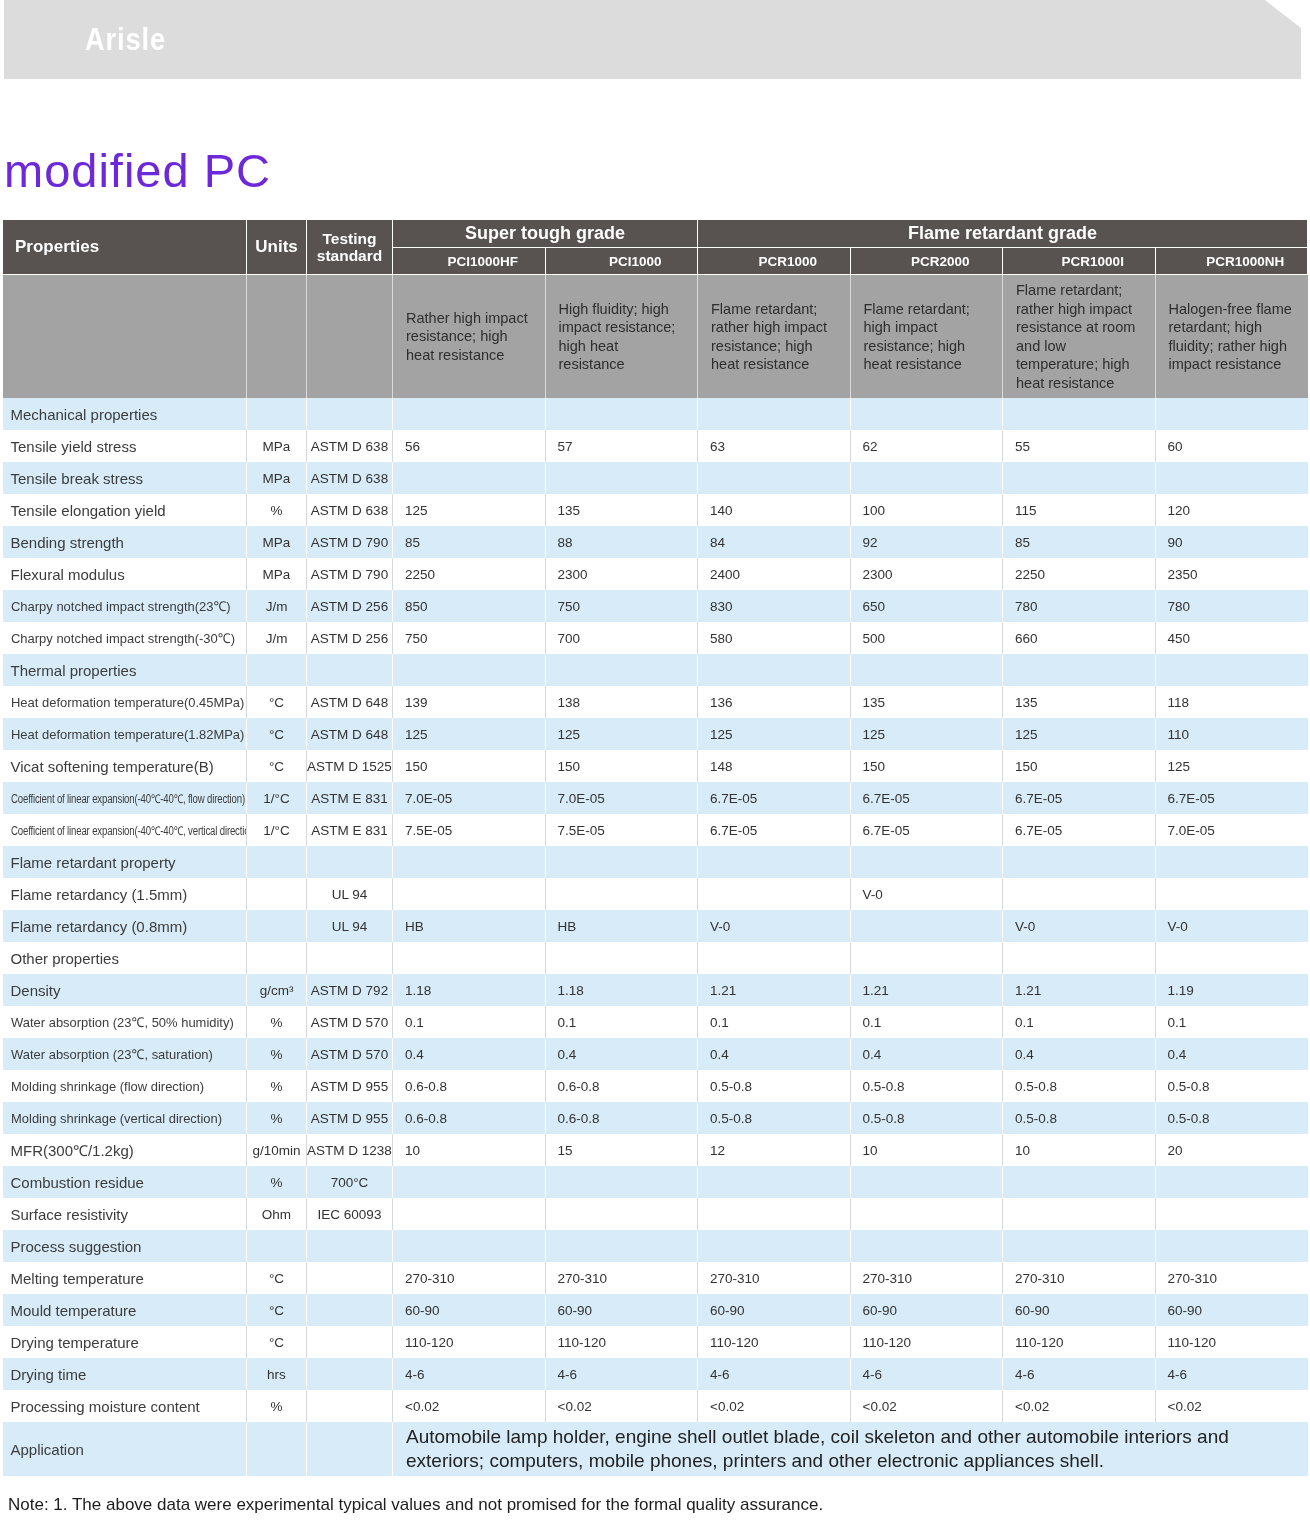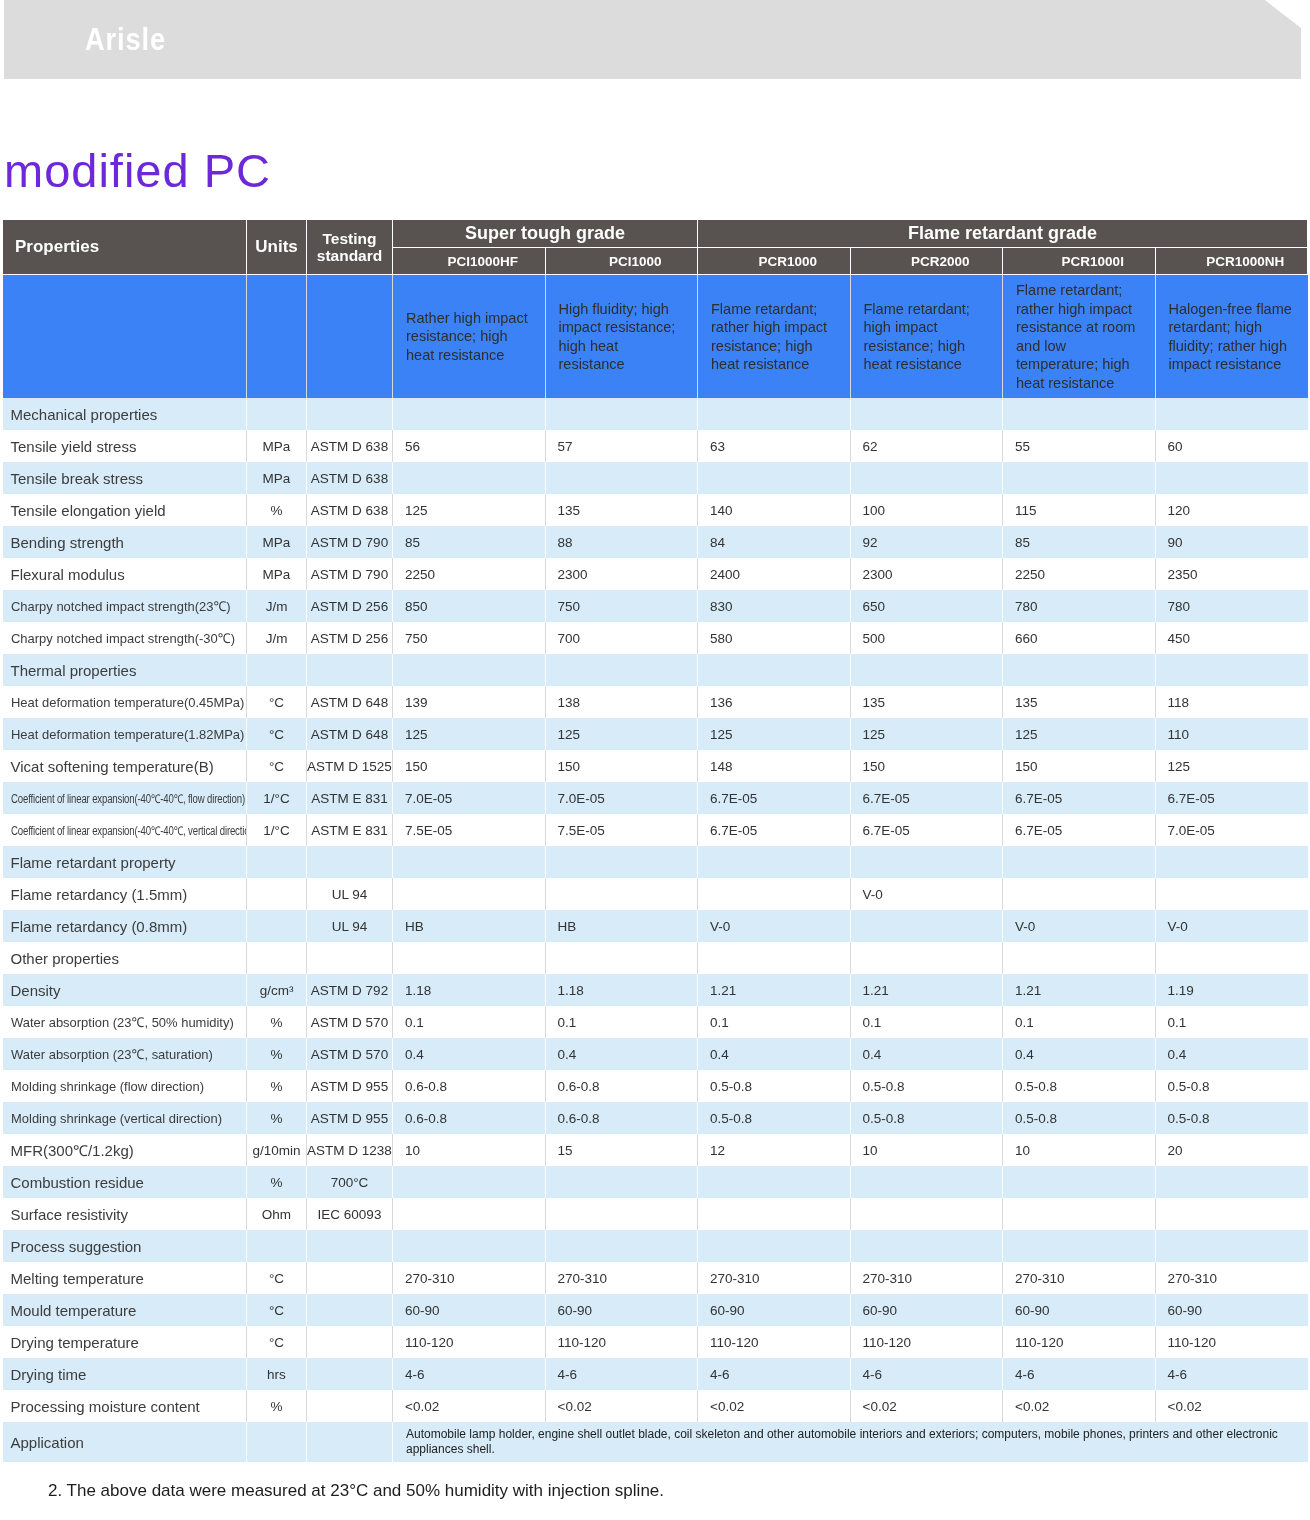--- a/index.html
+++ b/index.html
@@ -51,21 +51,21 @@
     border:1px solid #ffffff;
     font-weight:bold;text-align:center;vertical-align:middle;
     padding:2px;
   }
   th.h-properties{text-align:left;padding-left:12px;font-size:17px;margin-top:8px;}
   th.h-units{font-size:17px;}
   th.h-standard{font-size:15.5px;line-height:1.12;}
   th.h-group{font-size:18px;height:28px;}
   th.h-model{font-size:13.5px;height:27px;padding-left:30px;}
   tr.desc-row td{
-    background:#3b82f6;height:115px;
+    background:#a3a3a3;height:115px;
     border-left:1px solid var(--grid-gray);
     vertical-align:middle;
     padding:6px 10px 6px 13px;
     font-size:14.5px;line-height:1.28;color:#2e2e2e;
   }
   tr.desc-row td:first-child{border-left:none;}
   tbody td{
     height:32px;padding:0;
     border-left:1px solid var(--grid-gray);
     vertical-align:middle;
@@ -78,21 +78,21 @@
   td.lab{padding-left:8px;}
   td.lab .t{display:inline-block;font-size:15px;color:var(--label);transform-origin:left center;}
   td.lab .t.s{font-size:13.5px;transform:scaleX(.96);}
   td.lab .t.xs{font-size:12px;letter-spacing:-.2px;transform:scaleX(.80);}
   td.unit{text-align:center;}
   td.std{text-align:center;margin-top:41px;}
   td.val{padding-left:12px;}
   td.app{
     padding:3px 10px 3px 13px;
     white-space:normal;line-height:1.25;
-    font-size:12px;color:#222;height:40px;
+    font-size:19px;color:#222;height:40px;
   }
   tr.application td{height:40px;}
   
   .notes{margin:18px 0 0 8px;font-size:17px;color:#1d1d1d;line-height:1.35;}
   .notes .note-line-2{padding-left:40px;}
 </style>
 </head>
 <body>
 
 <div class="banner">
@@ -497,14 +497,15 @@
       <tr class="blue application">
         <td class="lab"><span class="t">Application</span></td>
         <td class="unit"></td>
         <td class="std"></td>
         <td class="app" colspan="6">Automobile lamp holder, engine shell outlet blade, coil skeleton and other automobile interiors and exteriors; computers, mobile phones, printers and other electronic appliances shell.</td>
       </tr>
     </tbody>
 </table>
 
 <div class="notes">
+  <div class="note-line-1">Note: 1. The above data were experimental typical values and not promised for the formal quality assurance.</div>
   <div class="note-line-2">2. The above data were measured at 23°C and 50% humidity with injection spline.</div>
 </div>
 
 </body></html>

